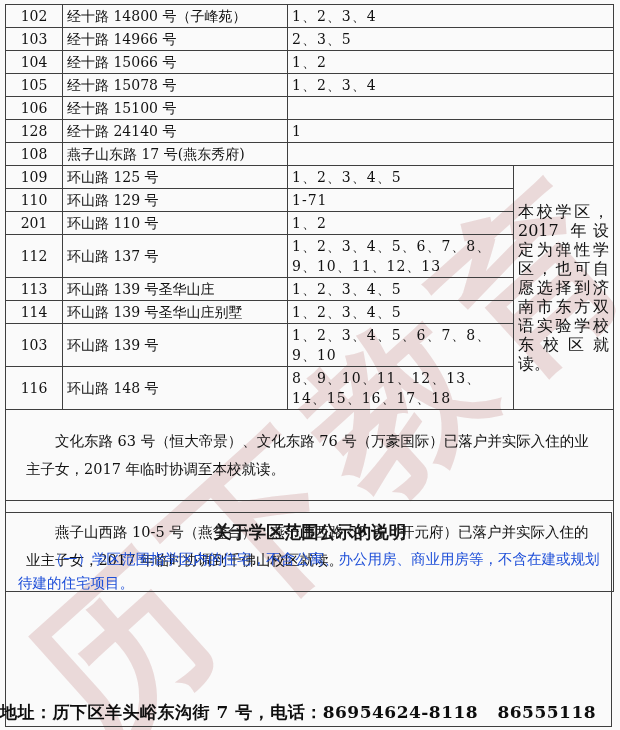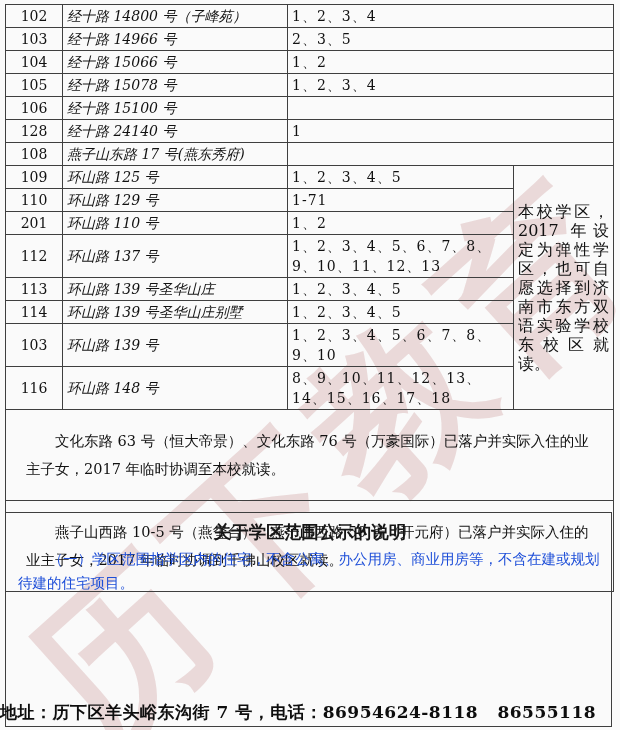--- a/index.html
+++ b/index.html
@@ -23,21 +23,21 @@
     position:absolute;left:5px;top:4px;width:608px;
     border-collapse:collapse;table-layout:fixed;background:transparent;
   }
   table.district td{
     border:1px solid #3f3f3f;
     font-size:14px;line-height:20px;padding:1px 4px;
     vertical-align:middle;overflow:hidden;
   }
   tr.s td{height:19px;}
   td.c-no{text-align:center;}
-  td.c-addr{padding-left:8px;font-style:italic;}
+  td.c-addr{padding-left:8px;}
   td.c-units{padding-left:7px;letter-spacing:1px;}
   td.c-note{vertical-align:middle;padding:4px 8px;}
   td.c-note div{
     text-align:justify;text-justify:inter-ideograph;
     font-size:16px;line-height:19px;
   }
   td.note-row{padding:2px 8px 5px;}
   td.note-row p{margin:16px;text-indent:2em;font-size:14.5px;line-height:28px;}
   .explanation{
     position:absolute;left:5px;top:512px;width:607px;height:215px;

